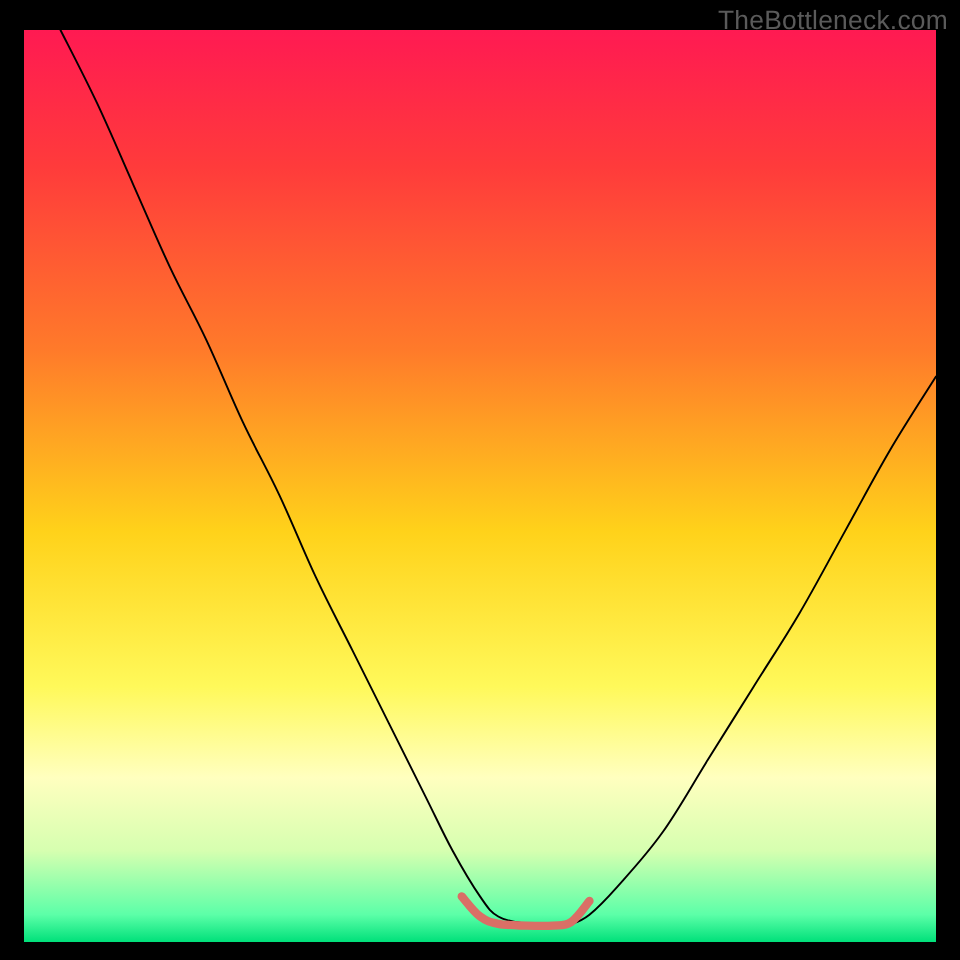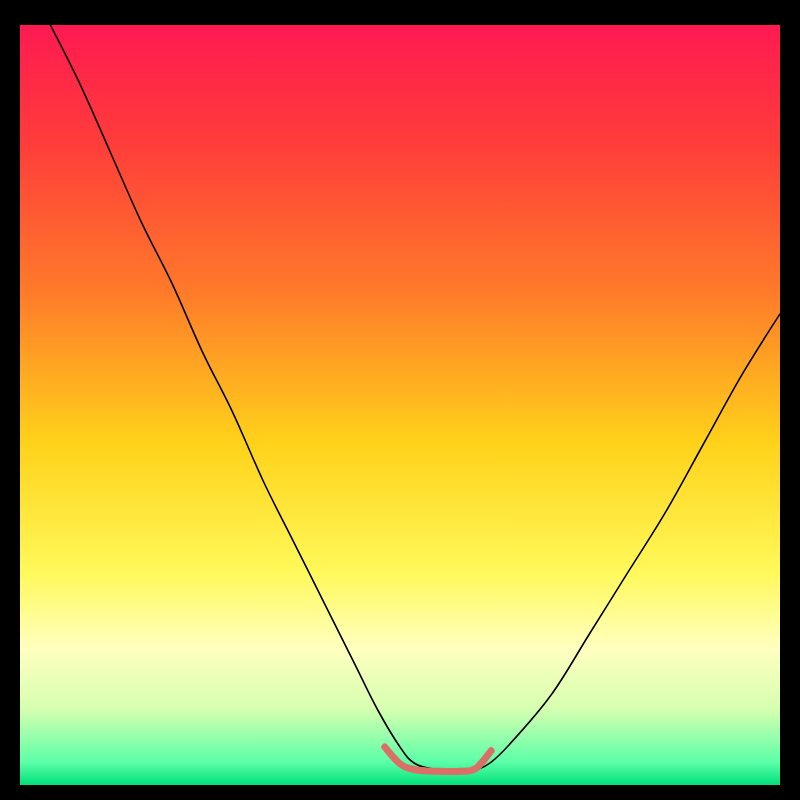--- a/index.html
+++ b/index.html
@@ -39,20 +39,21 @@
   .plot svg {
     display: block;
     width: 760px;
     height: 760px;
   }
 </style>
 </head>
 <body>
 
 <div class="frame">
+  <div class="watermark">TheBottleneck.com</div>
 
   <div class="plot">
     <svg viewBox="0 0 760 760" preserveAspectRatio="none">
       <defs>
         <linearGradient id="bg-grad" x1="0" y1="0" x2="0" y2="1">
             <stop offset="0%" stop-color="#ff1a52"></stop>
             <stop offset="15%" stop-color="#ff3b3b"></stop>
             <stop offset="35%" stop-color="#ff7a2a"></stop>
             <stop offset="55.00000000000001%" stop-color="#ffd21a"></stop>
             <stop offset="72%" stop-color="#fff95a"></stop>

